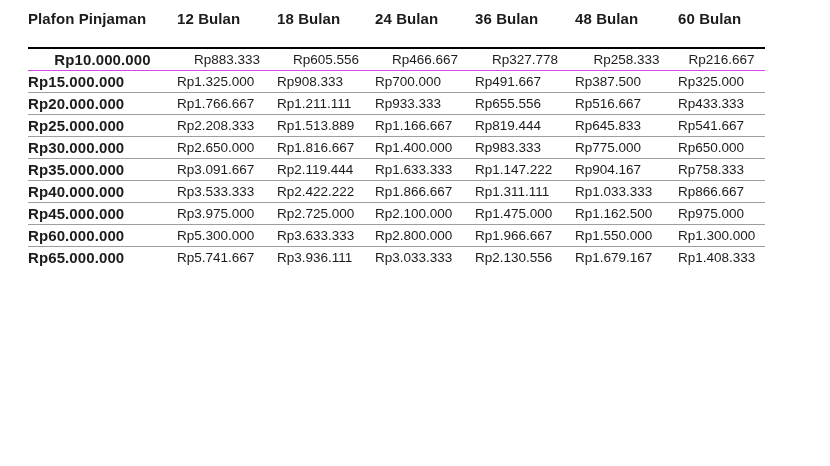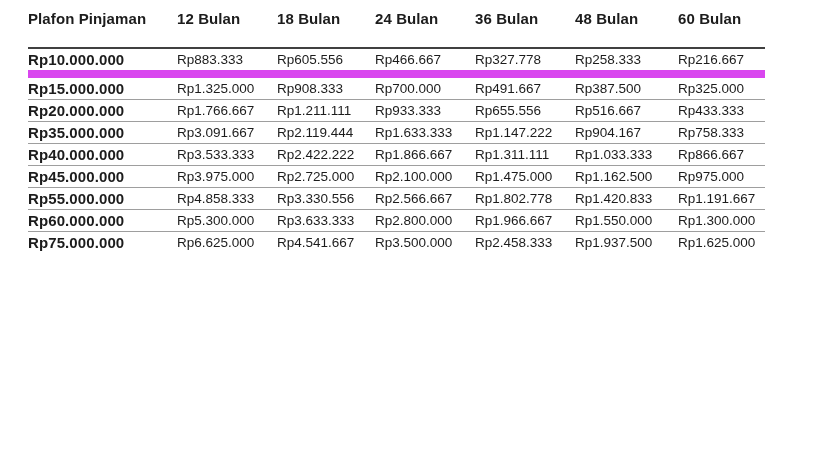--- a/index.html
+++ b/index.html
@@ -36,22 +36,22 @@
     font-size: 15px;
     font-weight: 700;
     padding: 0;
     height: 37px;
     vertical-align: top;
     letter-spacing: 0.1px;
     white-space: nowrap;
   }
 
   tbody tr { border-top: 1px solid var(--sep, #9e9e9e); }
-  tbody tr:first-child { border-top: 2px solid #404040; }
-  tbody tr:nth-child(2) { border-top: 8px solid #d946ef; }
+  tbody tr:first-child { border-top: 2px solid #000000; text-align: center; }
+  tbody tr:nth-child(2) { border-top: 1px solid #d946ef; }
 
   tbody td {
     padding: 0;
     height: 21px;
     font-size: 13.5px;
     vertical-align: middle;
     white-space: nowrap;
     color: var(--text, #1c1c1c);
   }
 
@@ -110,20 +110,38 @@
         <tr>
         <td class="plafon">Rp20.000.000</td>
         <td>Rp1.766.667</td>
         <td>Rp1.211.111</td>
         <td>Rp933.333</td>
         <td>Rp655.556</td>
         <td>Rp516.667</td>
         <td>Rp433.333</td>
       </tr>
         <tr>
+        <td class="plafon">Rp25.000.000</td>
+        <td>Rp2.208.333</td>
+        <td>Rp1.513.889</td>
+        <td>Rp1.166.667</td>
+        <td>Rp819.444</td>
+        <td>Rp645.833</td>
+        <td>Rp541.667</td>
+      </tr>
+        <tr>
+        <td class="plafon">Rp30.000.000</td>
+        <td>Rp2.650.000</td>
+        <td>Rp1.816.667</td>
+        <td>Rp1.400.000</td>
+        <td>Rp983.333</td>
+        <td>Rp775.000</td>
+        <td>Rp650.000</td>
+      </tr>
+        <tr>
         <td class="plafon">Rp35.000.000</td>
         <td>Rp3.091.667</td>
         <td>Rp2.119.444</td>
         <td>Rp1.633.333</td>
         <td>Rp1.147.222</td>
         <td>Rp904.167</td>
         <td>Rp758.333</td>
       </tr>
         <tr>
         <td class="plafon">Rp40.000.000</td>
@@ -137,41 +155,32 @@
         <tr>
         <td class="plafon">Rp45.000.000</td>
         <td>Rp3.975.000</td>
         <td>Rp2.725.000</td>
         <td>Rp2.100.000</td>
         <td>Rp1.475.000</td>
         <td>Rp1.162.500</td>
         <td>Rp975.000</td>
       </tr>
         <tr>
-        <td class="plafon">Rp55.000.000</td>
-        <td>Rp4.858.333</td>
-        <td>Rp3.330.556</td>
-        <td>Rp2.566.667</td>
-        <td>Rp1.802.778</td>
-        <td>Rp1.420.833</td>
-        <td>Rp1.191.667</td>
-      </tr>
-        <tr>
         <td class="plafon">Rp60.000.000</td>
         <td>Rp5.300.000</td>
         <td>Rp3.633.333</td>
         <td>Rp2.800.000</td>
         <td>Rp1.966.667</td>
         <td>Rp1.550.000</td>
         <td>Rp1.300.000</td>
       </tr>
         <tr>
-        <td class="plafon">Rp75.000.000</td>
-        <td>Rp6.625.000</td>
-        <td>Rp4.541.667</td>
-        <td>Rp3.500.000</td>
-        <td>Rp2.458.333</td>
-        <td>Rp1.937.500</td>
-        <td>Rp1.625.000</td>
+        <td class="plafon">Rp65.000.000</td>
+        <td>Rp5.741.667</td>
+        <td>Rp3.936.111</td>
+        <td>Rp3.033.333</td>
+        <td>Rp2.130.556</td>
+        <td>Rp1.679.167</td>
+        <td>Rp1.408.333</td>
       </tr>
       </tbody>
   </table>
 </div>
 
 </body></html>

